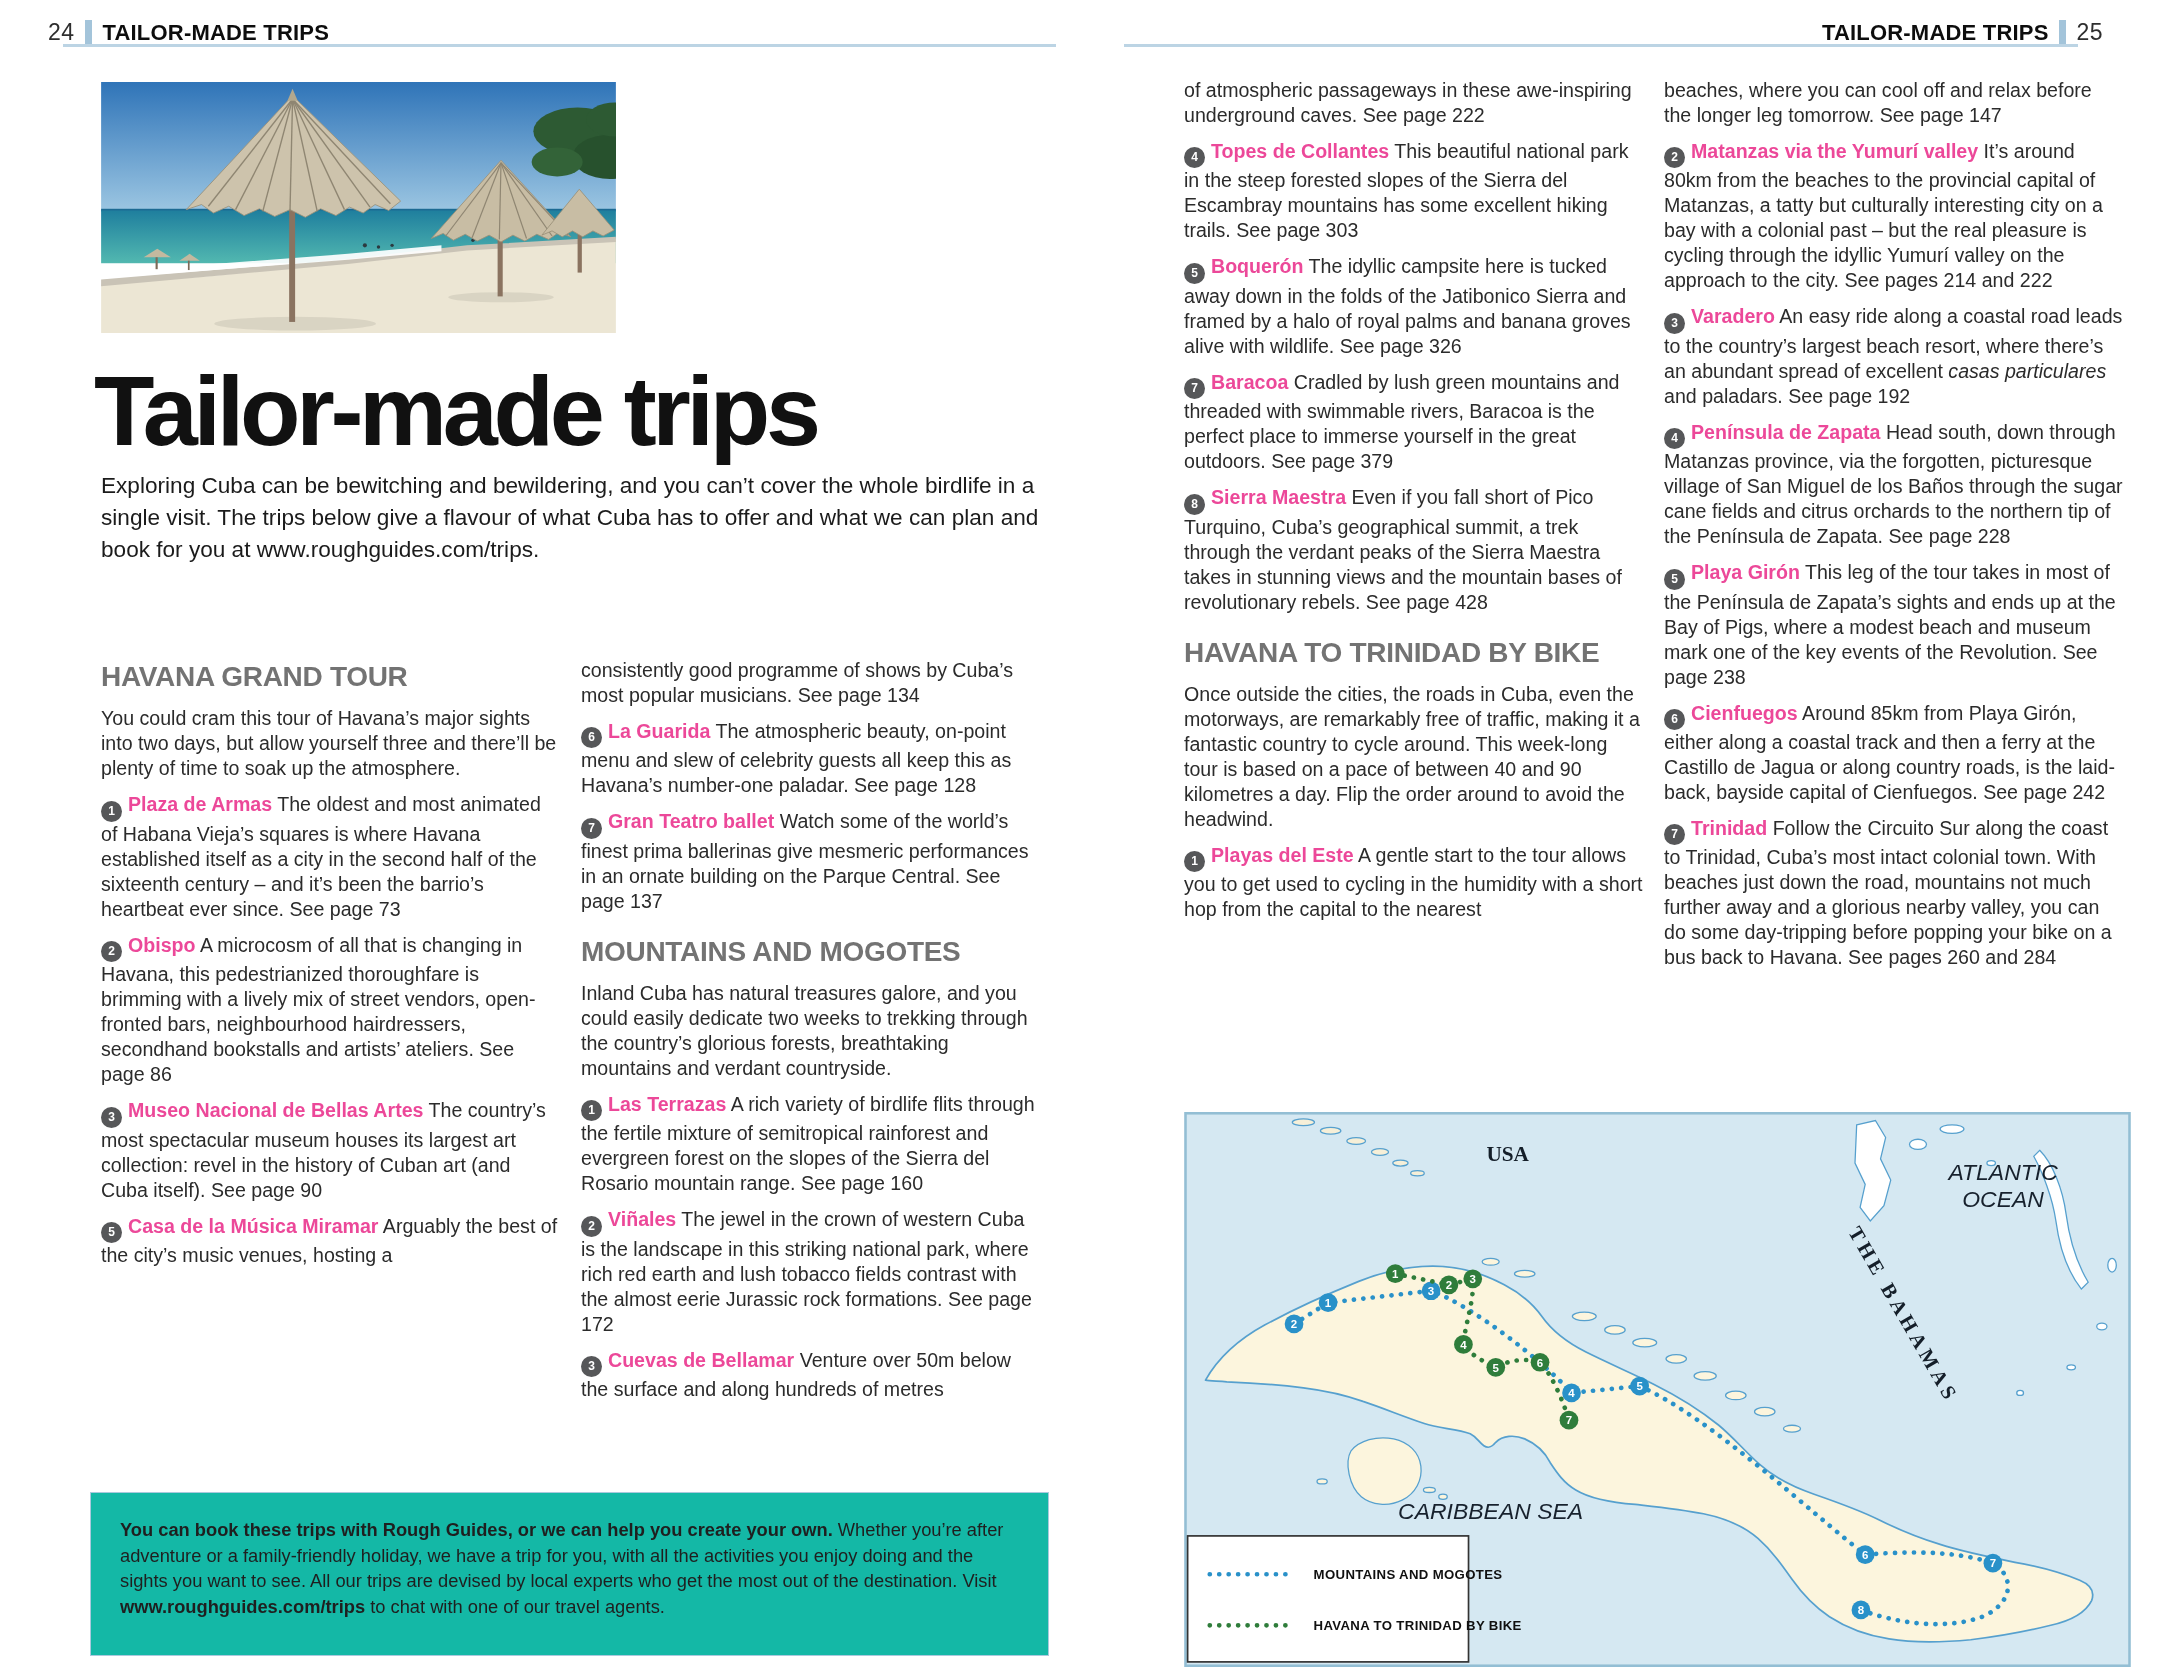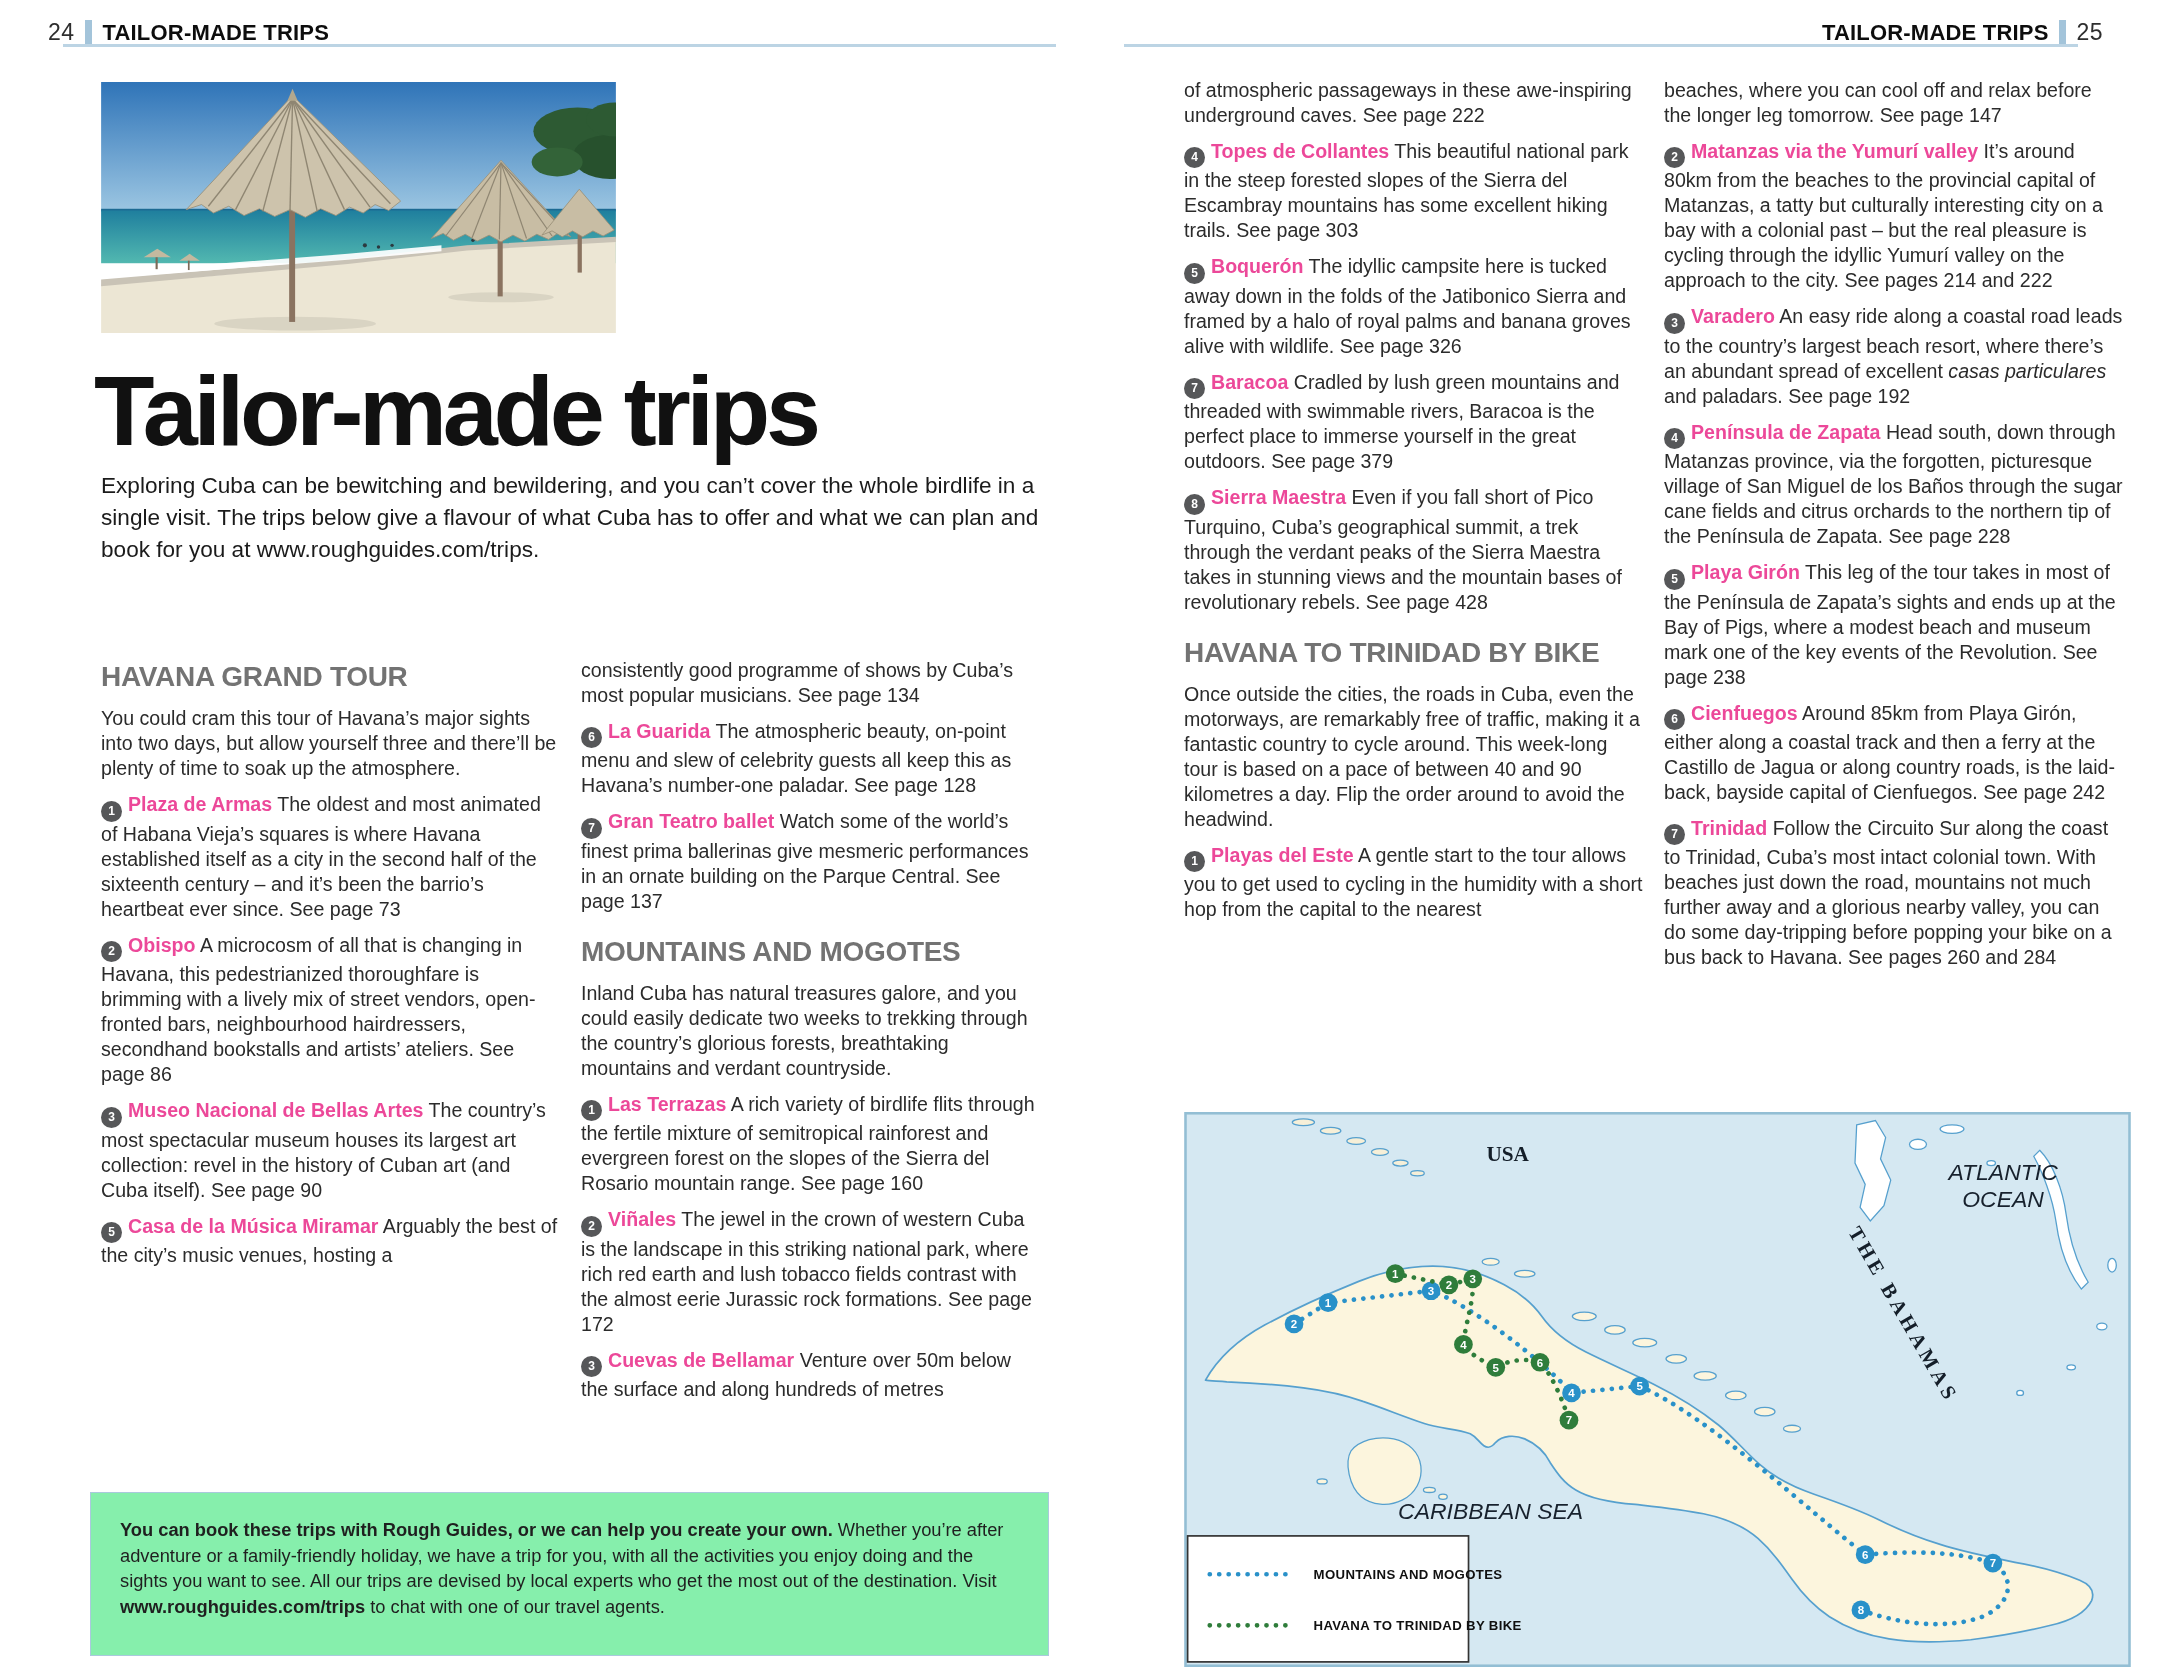--- a/index.html
+++ b/index.html
@@ -53,21 +53,21 @@
     display:inline-flex;width:21px;height:21px;border-radius:50%;
     background:#565759;color:#fff;font-size:12px;font-weight:700;
     align-items:center;justify-content:center;margin-right:6px;vertical-align:-3.4px;
   }
   .run-italic{font-style:italic}
   .run-bold{font-weight:700}
 
   
   .booking-box{
     position:absolute;left:90px;top:1492px;width:959px;height:164px;
-    background:#86efac;border:1.7px solid #aac9dd;
+    background:#14b8a6;border:1.7px solid #aac9dd;
     padding:24px 29px;font-size:18.3px;line-height:25.6px;color:#1f1f1f;
   }
 
   
   .cuba-map{position:absolute;left:94px;top:1112px;width:947px;height:555px;display:block}
   .route-line{stroke-width:5.5;stroke-linecap:round;stroke-dasharray:0.1 11;fill:none}
   .stop-num{fill:#fff;font-size:13.5px;font-weight:700;text-anchor:middle;font-family:"Liberation Sans",sans-serif}
   .legend-label{font-size:15.5px;font-weight:700;fill:#101010;letter-spacing:.4px;font-family:"Liberation Sans",sans-serif}
   .sea-label-serif{font-family:"Liberation Serif",serif;font-weight:700;font-size:25px;fill:#141e29}
   .sea-label-bahamas{font-family:"Liberation Serif",serif;font-weight:600;font-size:24px;fill:#141e29;letter-spacing:5px}

